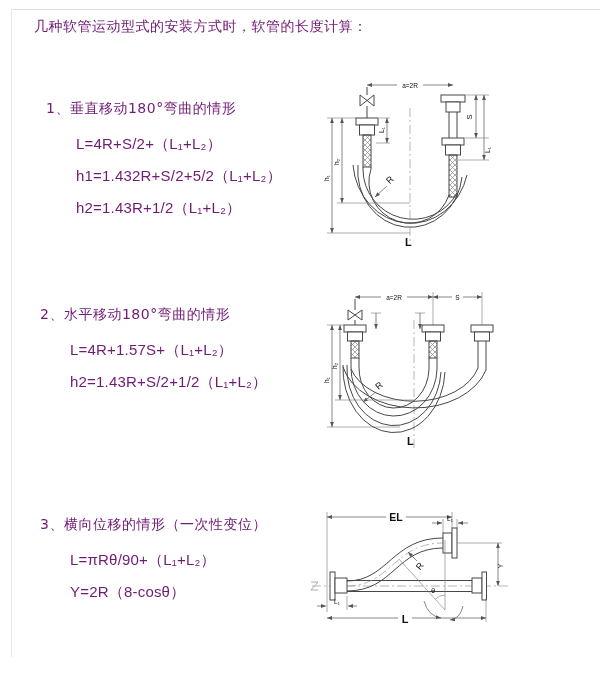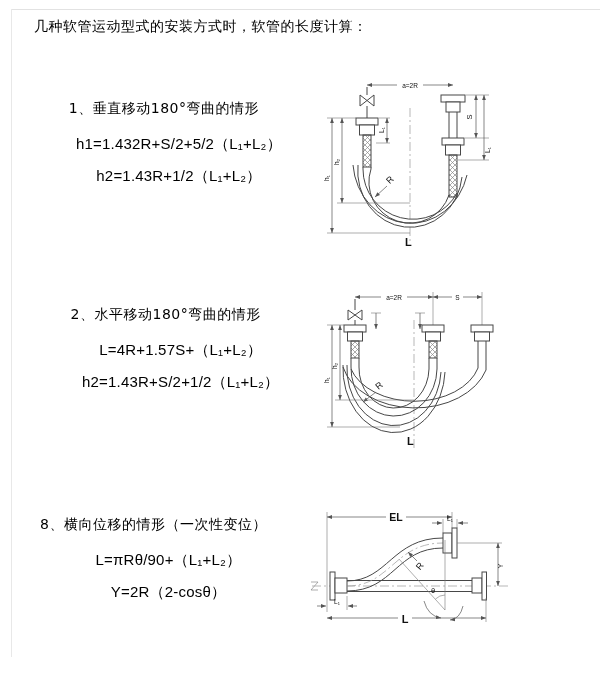--- a/index.html
+++ b/index.html
@@ -1,21 +1,21 @@
 <!DOCTYPE html>
 <html><head>
 <meta charset="utf-8">
 <style>
   html,body{margin:0;padding:0;background:#ffffff;}
   #page{position:relative;width:600px;height:675px;background:#fff;overflow:hidden;
-        font-family:"DejaVu Sans","Liberation Sans",sans-serif;color:#000000;}
+        font-family:"DejaVu Sans","Liberation Sans",sans-serif;color:#701a75;}
   .hairline-top{position:absolute;left:11px;top:9px;width:589px;height:1px;background:#e2e2e2;}
   .hairline-left{position:absolute;left:11px;top:9px;width:1px;height:648px;background:#e8e8e8;}
   .title{position:absolute;left:34px;top:18px;font-size:14px;letter-spacing:.5px;white-space:nowrap;}
-  .sec{position:absolute;white-space:nowrap;text-align:center;}
+  .sec{position:absolute;white-space:nowrap;}
   .sec .heading{font-size:14px;letter-spacing:.5px;}
   .formulas{margin:10px 0 0 30px;font-family:"Liberation Sans","DejaVu Sans",sans-serif;
             font-size:15px;letter-spacing:.2px;}
   .formulas .f{height:32px;line-height:32px;}
   svg{position:absolute;overflow:visible;}
   svg text{font-family:"Liberation Sans","DejaVu Sans",sans-serif;fill:#111;}
   .ol{stroke:#474747;stroke-width:1;fill:none;}
   .dl{stroke:#555;stroke-width:.7;fill:none;}
   .tn{stroke:#777;stroke-width:.6;fill:none;}
   .cl{stroke:#9a9a9a;stroke-width:.7;fill:none;stroke-dasharray:9 3 2 3;}
@@ -30,38 +30,39 @@
 
 <div id="page">
   <div class="hairline-top"></div>
   <div class="hairline-left"></div>
 
   <div class="title">几种软管运动型式的安装方式时，软管的长度计算：</div>
 
   <div class="sec" style="left:46px;top:100px;">
     <div class="heading">1、垂直移动180°弯曲的情形</div>
     <div class="formulas">
+      <div class="f">L=4R+S/2+（L₁+L₂）</div>
       <div class="f">h1=1.432R+S/2+5/2（L₁+L₂）</div>
       <div class="f">h2=1.43R+1/2（L₁+L₂）</div>
     </div>
   </div>
 
-  <div class="sec" style="left:52px;top:306px;">
+  <div class="sec" style="left:40px;top:306px;">
     <div class="heading">2、水平移动180°弯曲的情形</div>
     <div class="formulas">
       <div class="f">L=4R+1.57S+（L₁+L₂）</div>
       <div class="f">h2=1.43R+S/2+1/2（L₁+L₂）</div>
     </div>
   </div>
 
   <div class="sec" style="left:40px;top:516px;">
-    <div class="heading">8、横向位移的情形（一次性变位）</div>
+    <div class="heading">3、横向位移的情形（一次性变位）</div>
     <div class="formulas">
       <div class="f">L=πRθ/90+（L₁+L₂）</div>
-      <div class="f">Y=2R（2-cosθ）</div>
+      <div class="f">Y=2R（8-cosθ）</div>
     </div>
   </div>
 
   <svg style="left:310px;top:70px;" width="290" height="190" viewBox="0 0 290 190">
     <defs>
       <marker id="m1" viewBox="0 0 10 10" refX="9" refY="5" markerWidth="8" markerHeight="8" orient="auto-start-reverse">
         <path d="M0,1.6 L9,5 L0,8.4 z" fill="#555"></path>
       </marker>
       <pattern id="p1" width="5" height="5" patternUnits="userSpaceOnUse">
         <path d="M0,5 L5,0 M0,0 L5,5" stroke="#888" stroke-width="0.7" fill="none"></path>

